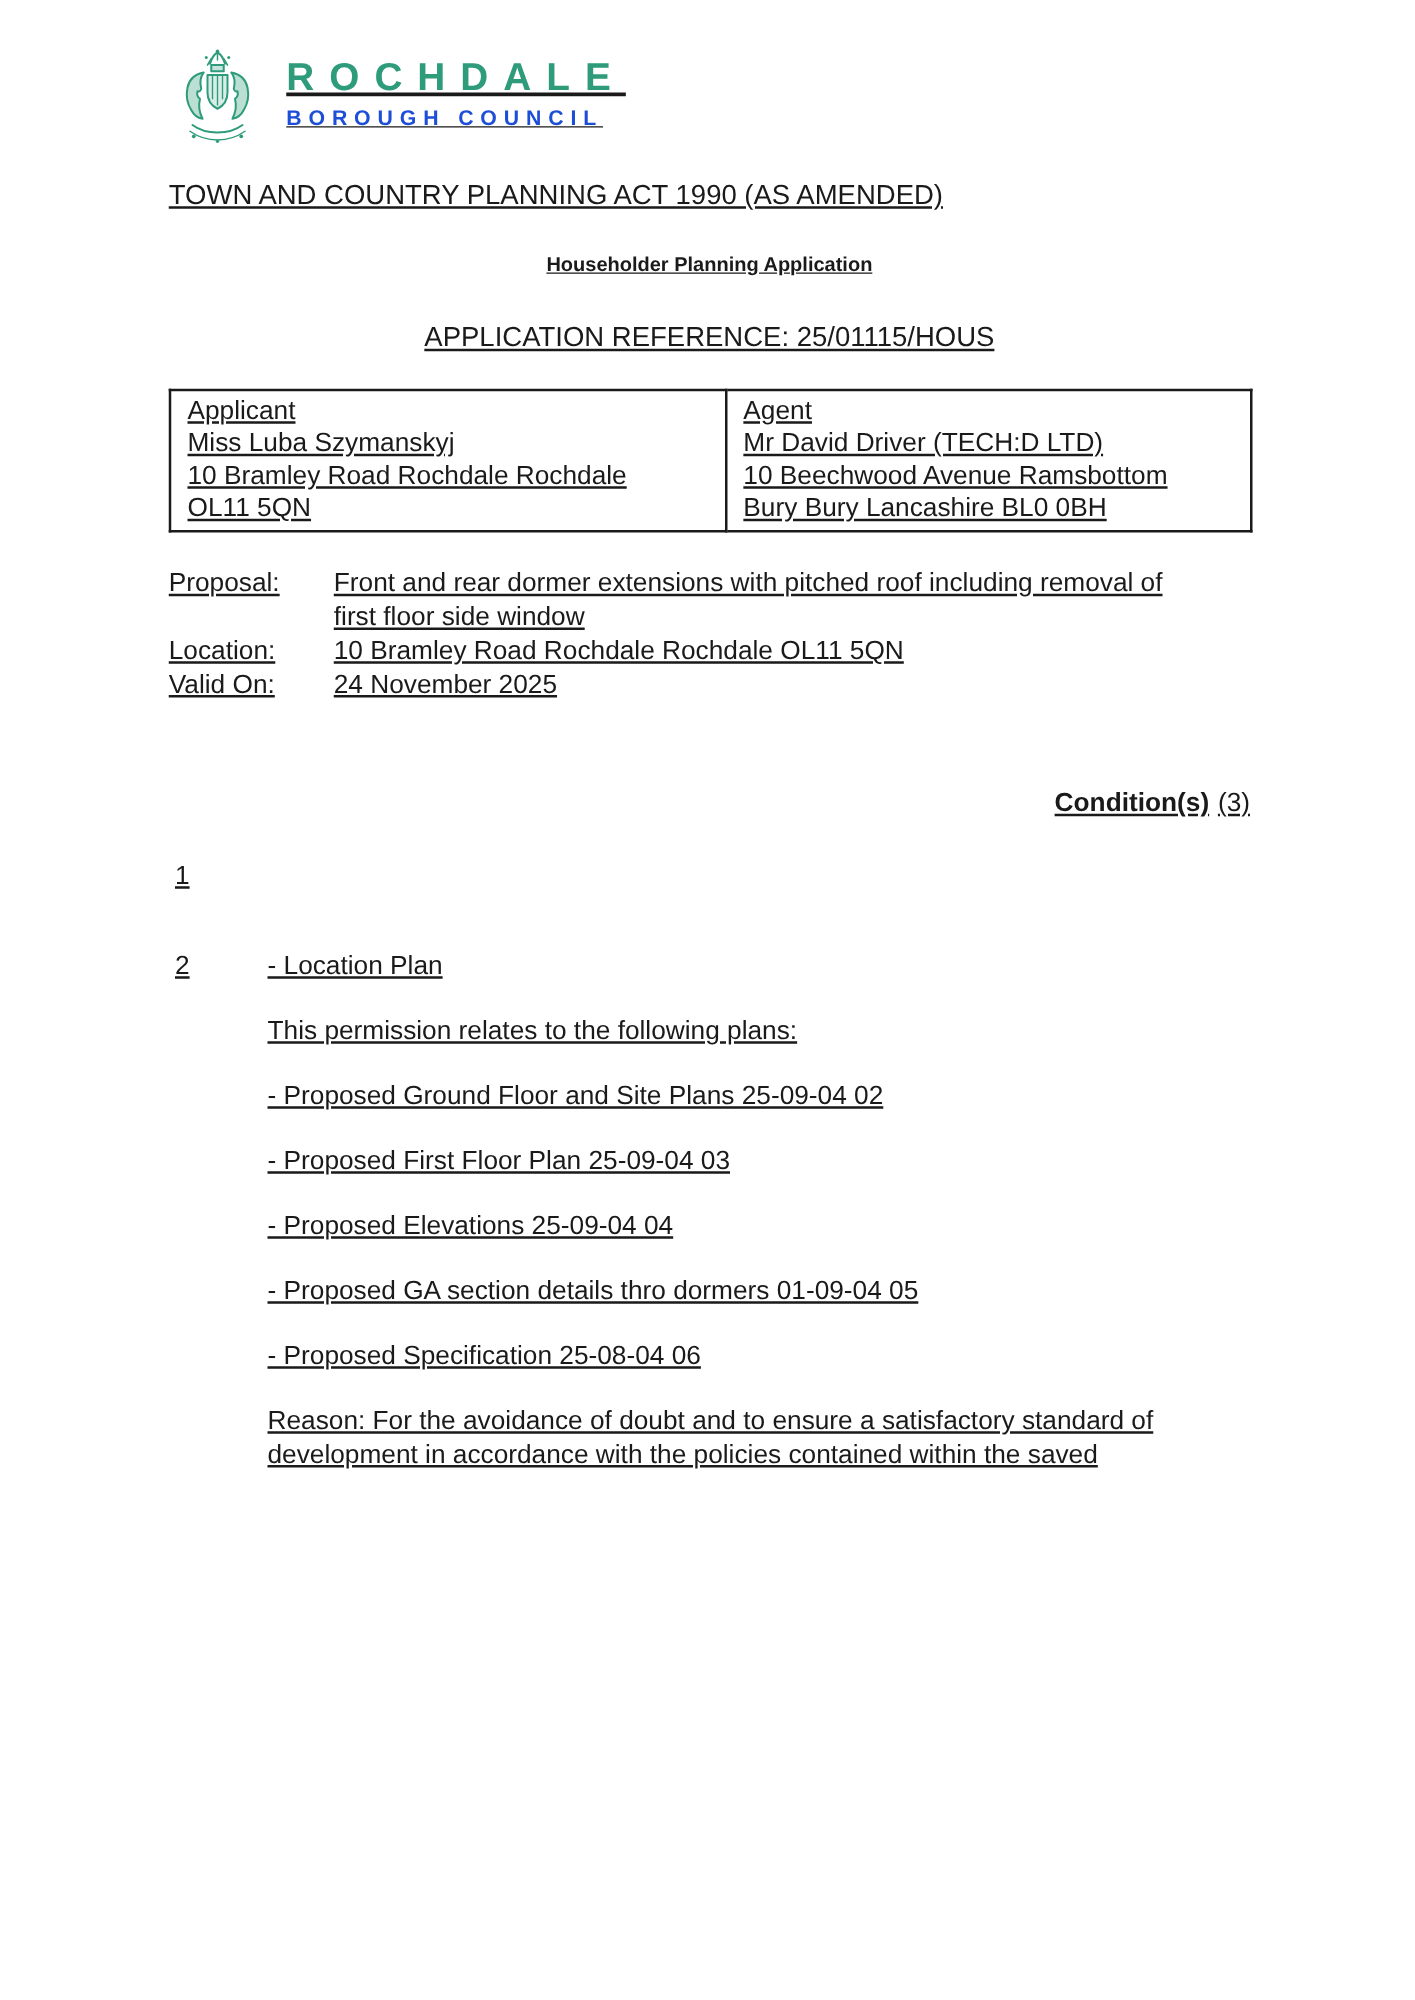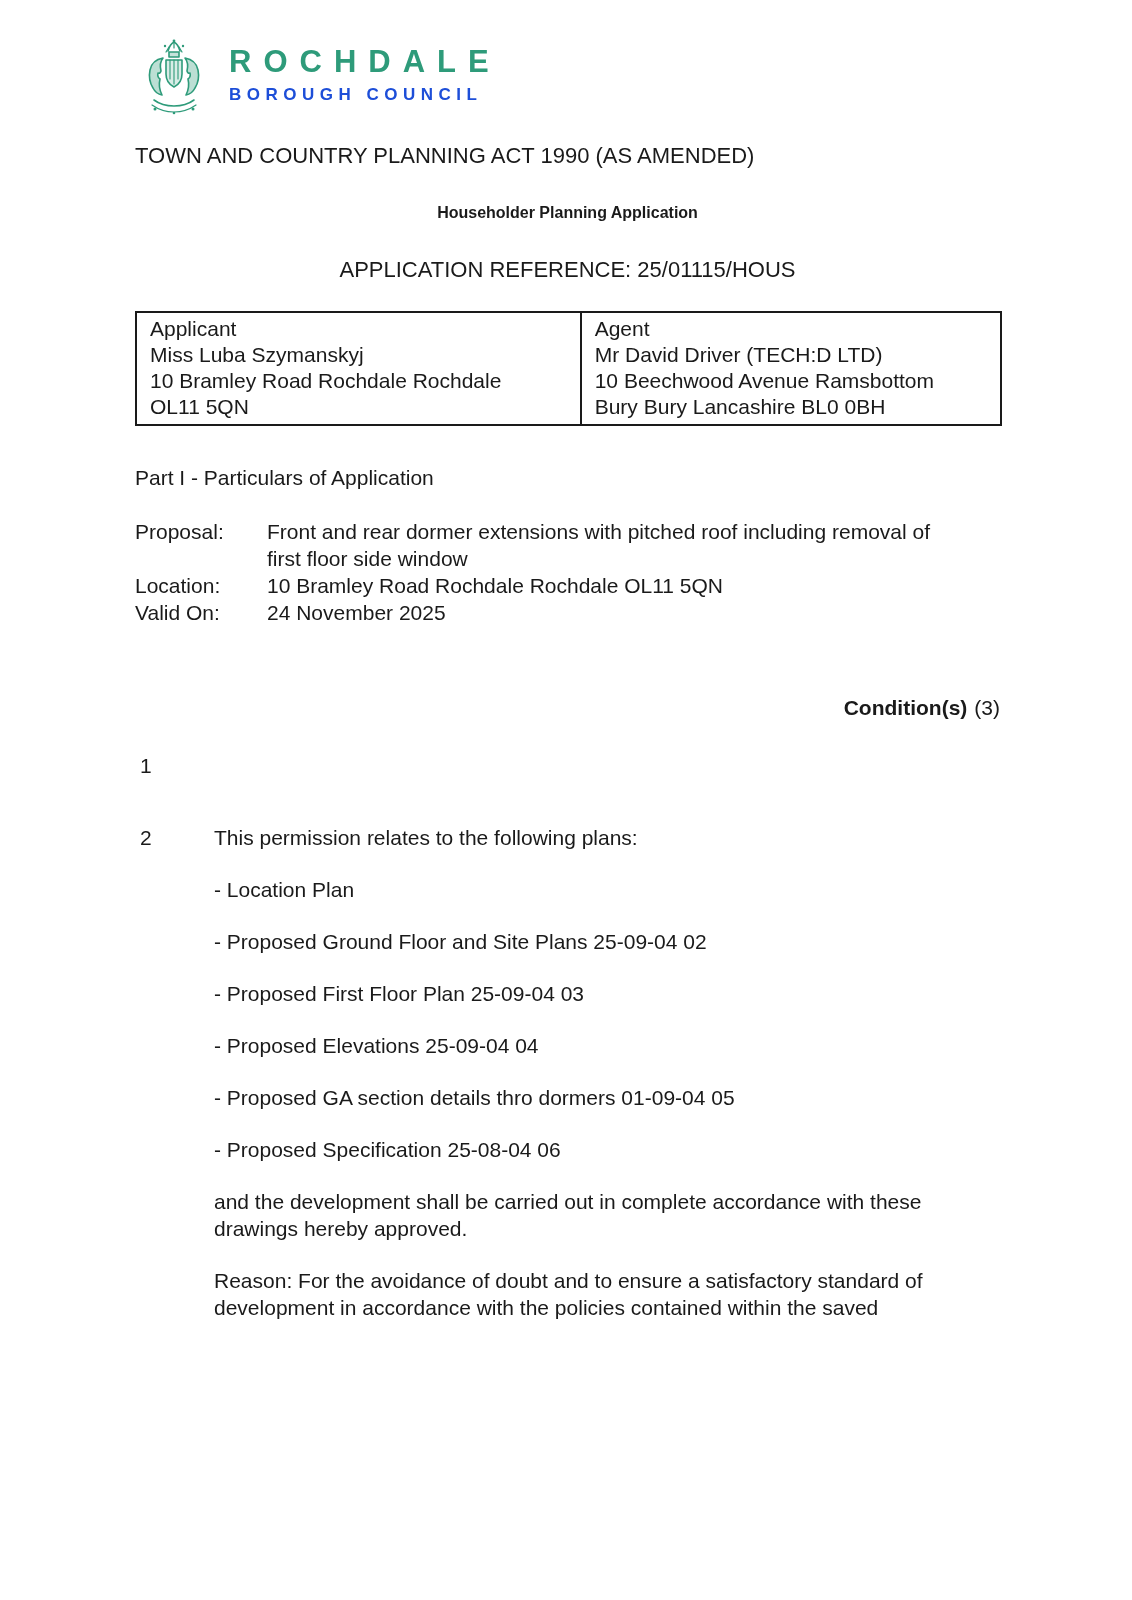--- a/index.html
+++ b/index.html
@@ -11,20 +11,21 @@
     position: relative;
     width: 1132px;
     height: 1452px;
     background: #ffffff;
     font-family: "Liberation Sans", "DejaVu Sans", sans-serif;
     color: #1a1a1a;
     font-size: 21px;
     line-height: 27px;
     overflow: hidden;
     box-sizing: border-box;
+    text-decoration: underline;
   }
   .content {
     padding: 38px 132px 0 135px;
   }
 
   
   .logo-row {
     display: flex;
     align-items: flex-start;
     margin-left: 4px;
@@ -173,21 +174,20 @@
           <td class="cell-agent">
             <div>Agent</div>
             <div>Mr David Driver (TECH:D LTD)</div>
             <div>10 Beechwood Avenue Ramsbottom</div>
             <div>Bury Bury Lancashire BL0 0BH</div>
           </td>
         </tr>
       </tbody>
     </table>
 
-    <div class="part1-heading">Part I - Particulars of Application</div>
 
     <div class="fields">
       <div class="f-label">Proposal:</div>
       <div class="f-value">Front and rear dormer extensions with pitched roof including removal of first floor side window</div>
       <div class="f-label">Location:</div>
       <div class="f-value">10 Bramley Road Rochdale Rochdale OL11 5QN</div>
       <div class="f-label">Valid On:</div>
       <div class="f-value">24 November 2025</div>
     </div>
 
@@ -195,26 +195,25 @@
       <span class="bold">Condition(s)</span><span class="count">(3)</span>
     </div>
 
     <div class="condition">
       <div class="c-num">1</div>
     </div>
 
     <div class="condition cond2">
       <div class="c-num">2</div>
       <div class="c-body">
+        <p>- Location Plan</p>
         <p>This permission relates to the following plans:</p>
-        <p>- Location Plan</p>
         <p>- Proposed Ground Floor and Site Plans 25-09-04 02</p>
         <p>- Proposed First Floor Plan 25-09-04 03</p>
         <p>- Proposed Elevations 25-09-04 04</p>
         <p>- Proposed GA section details thro dormers 01-09-04 05</p>
         <p>- Proposed Specification 25-08-04 06</p>
-        <p>and the development shall be carried out in complete accordance with these drawings hereby approved.</p>
         <p>Reason: For the avoidance of doubt and to ensure a satisfactory standard of development in accordance with the policies contained within the saved</p>
       </div>
     </div>
 
   </div>
 </div>
 
 </body></html>

